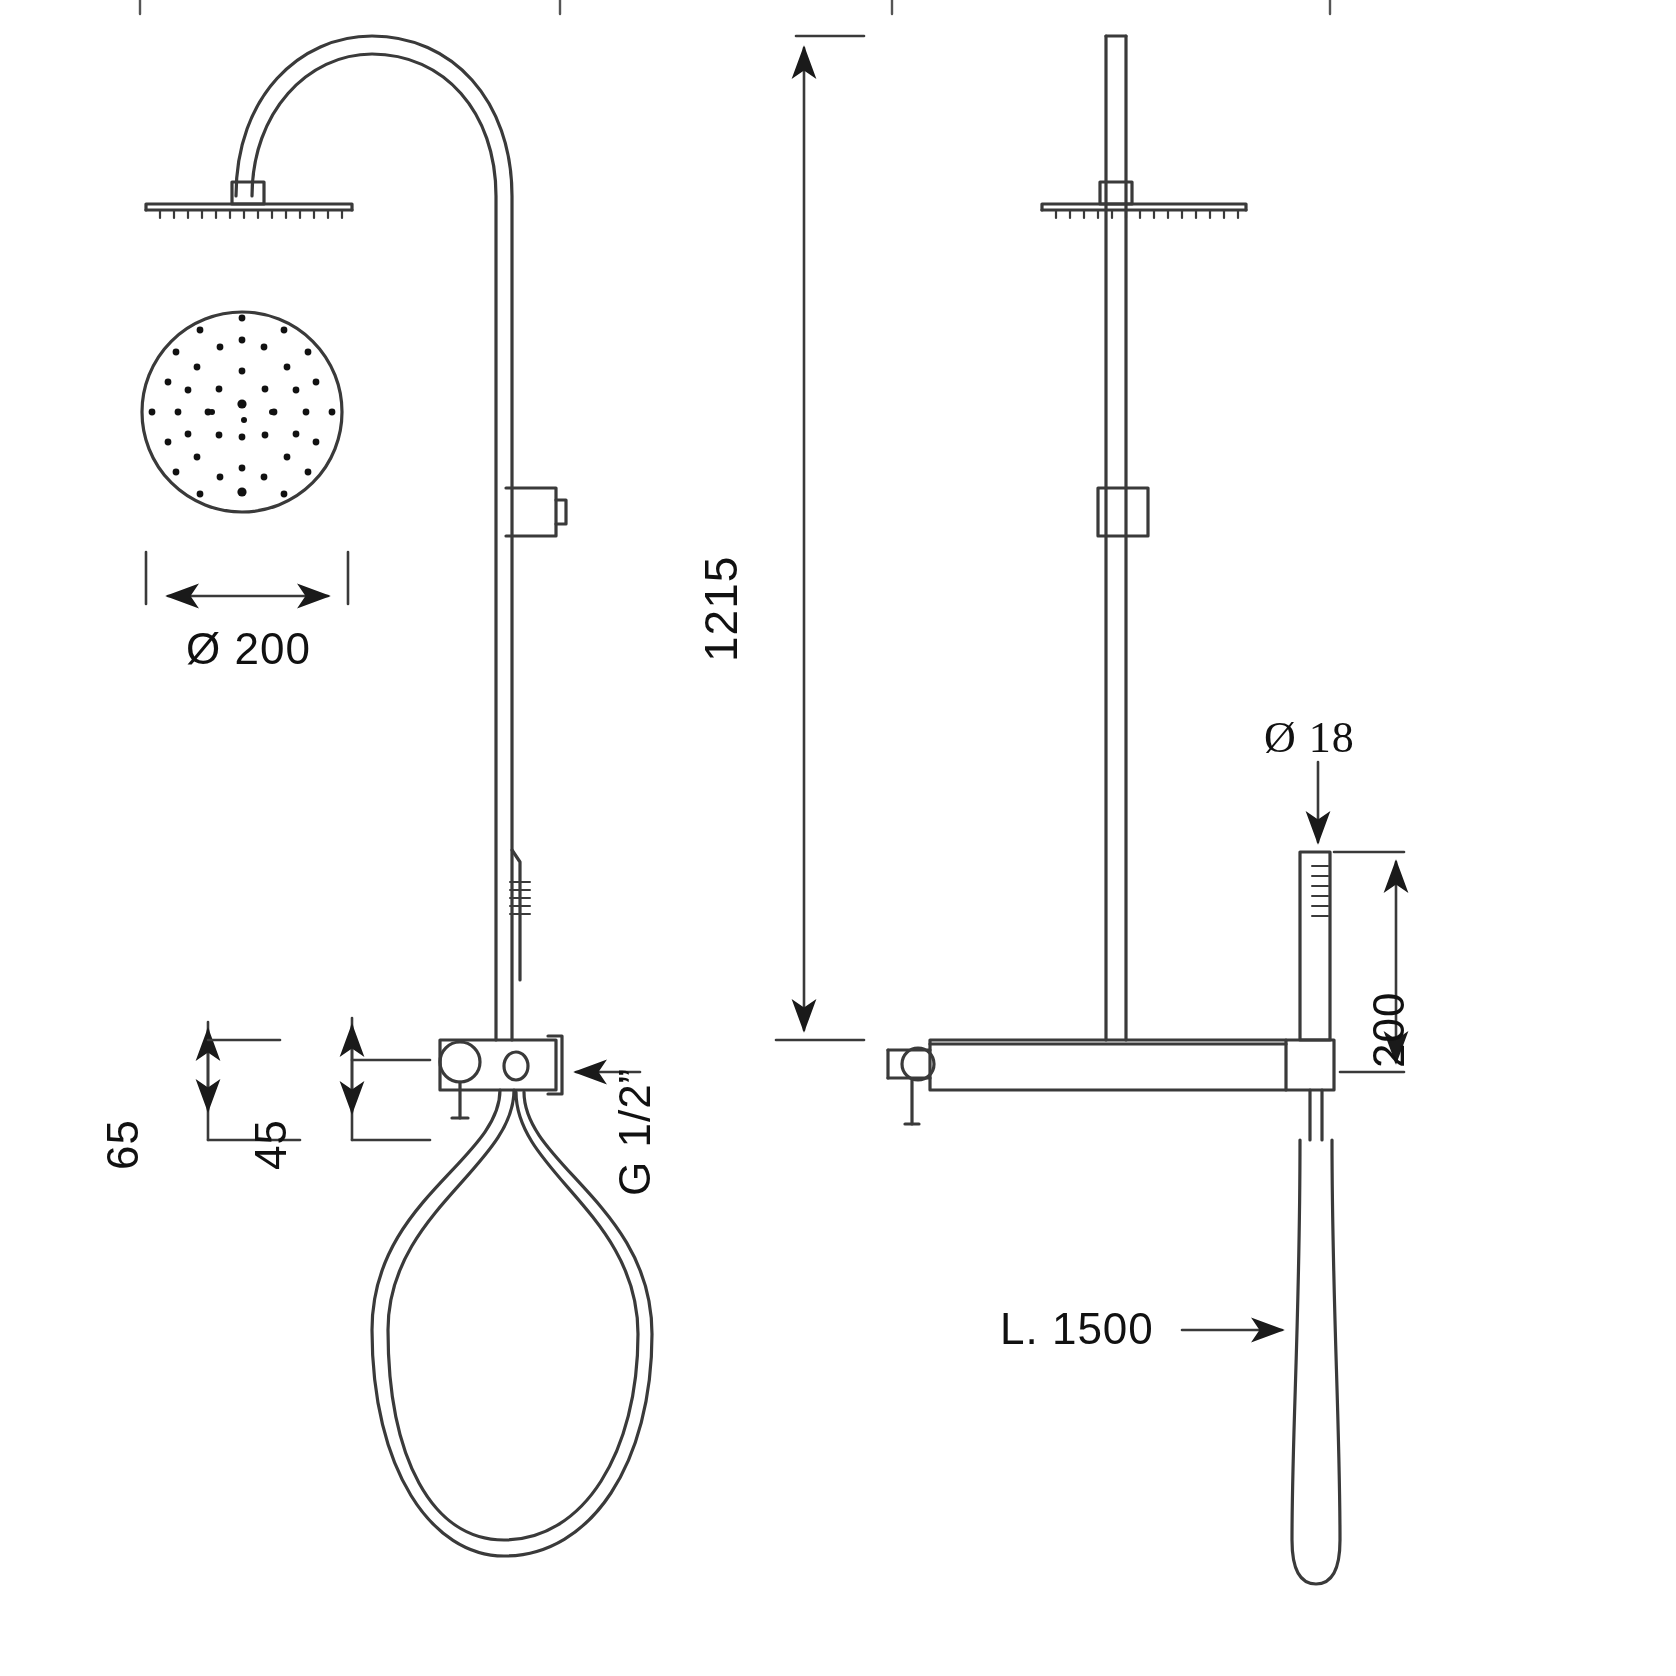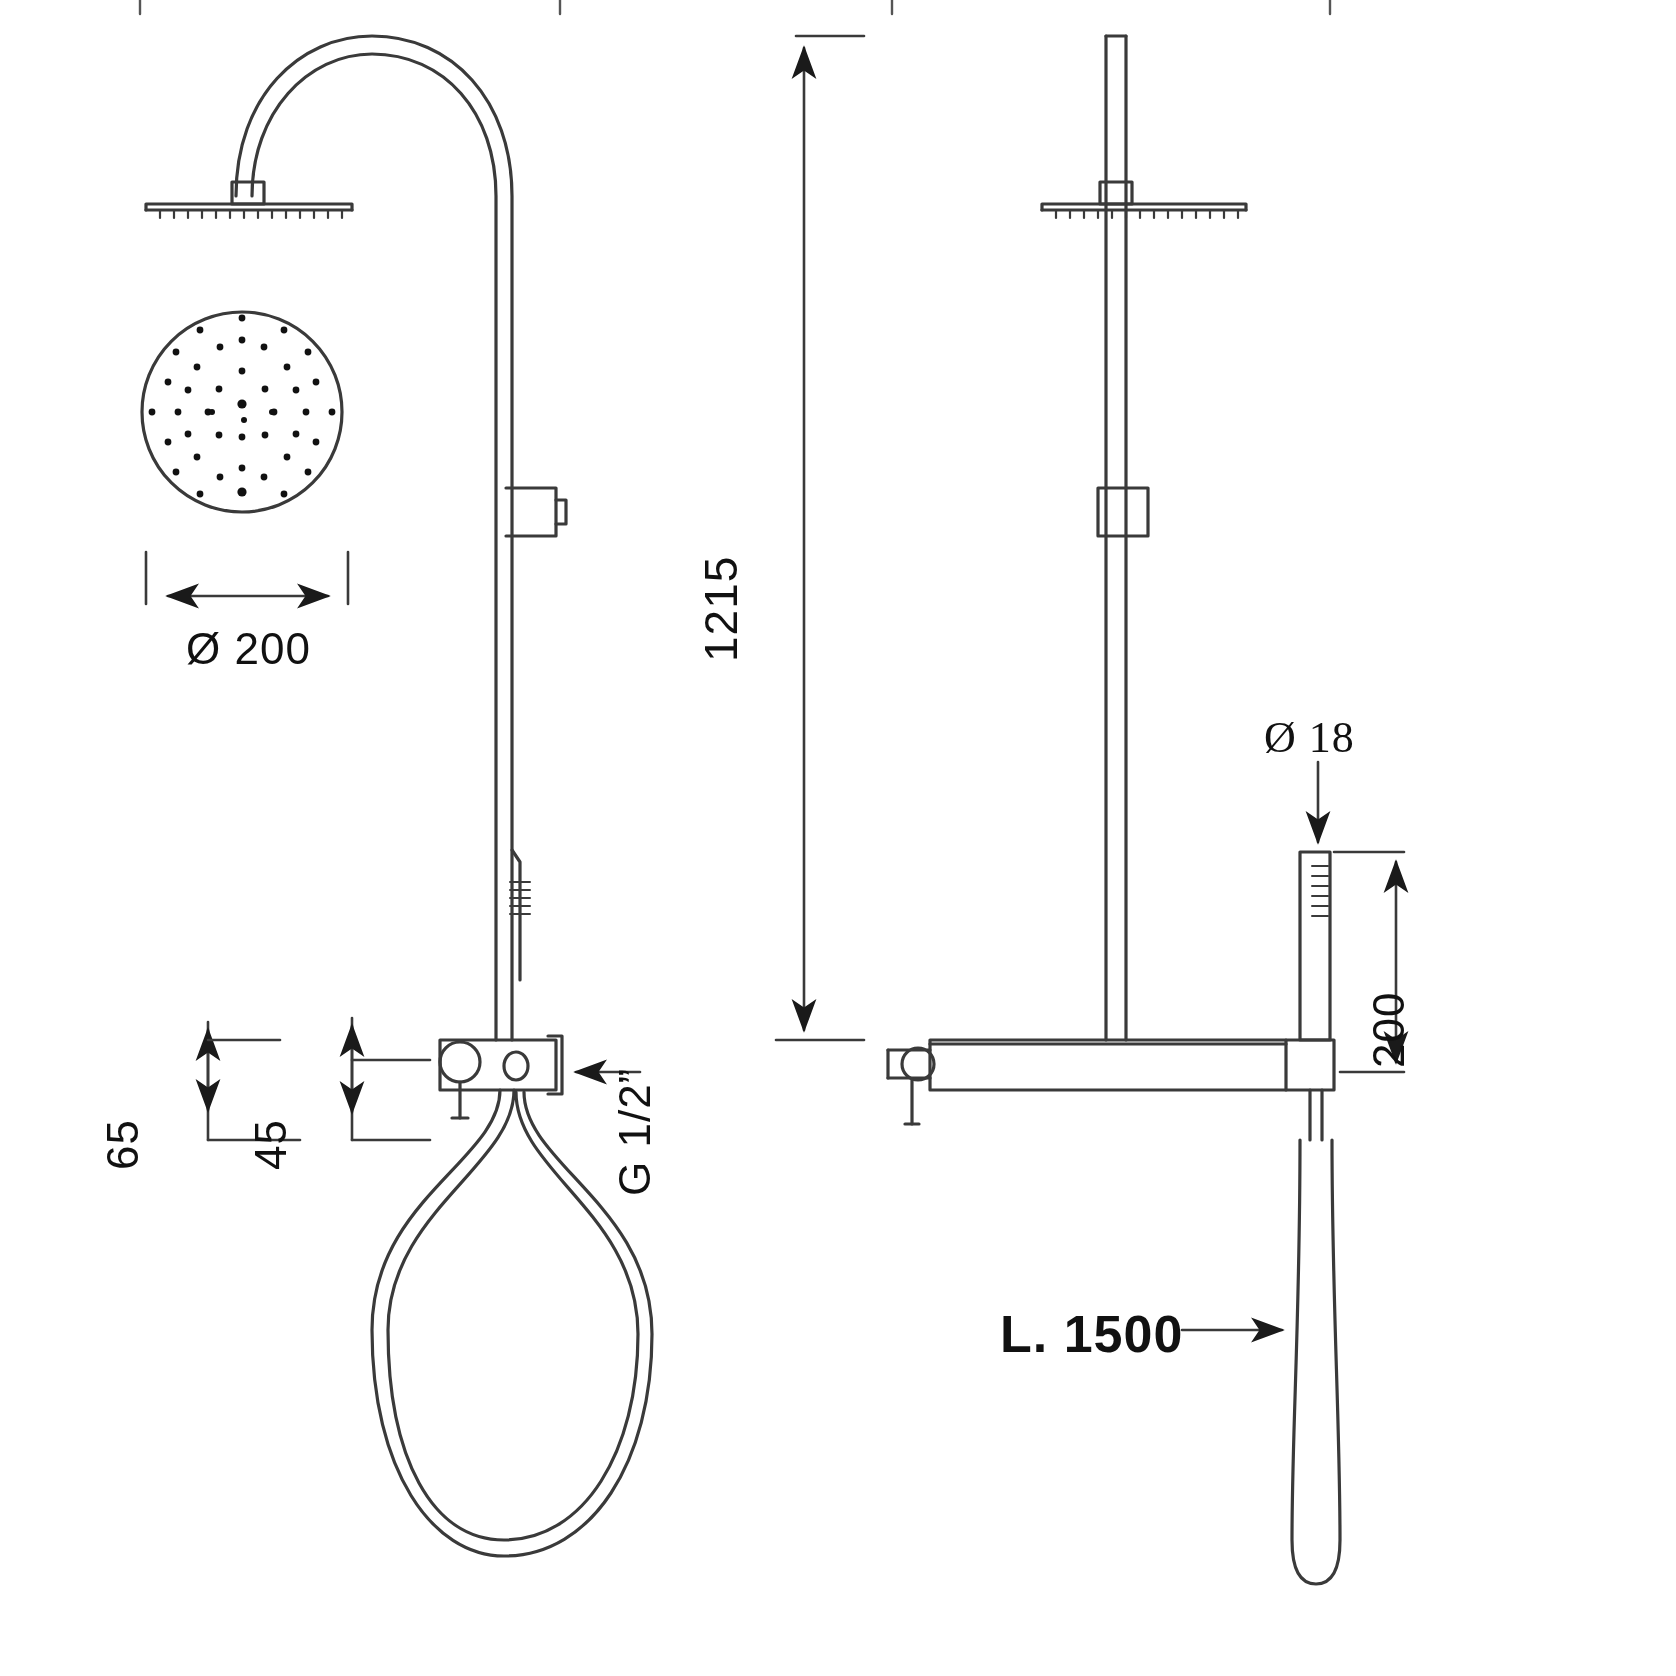--- a/index.html
+++ b/index.html
@@ -287,15 +287,15 @@
   <div class="dim-label rot90" style="left:148px;top:1120px;font-size:44px;">65</div>
 
   <div class="dim-label rot90" style="left:296px;top:1120px;font-size:44px;">45</div>
 
   <div class="dim-label rot90" style="left:660px;top:1146px;font-size:44px;">G 1/2”</div>
 
   <div class="dim-label" style="left:1264px;top:712px;font-size:44px;font-family:Liberation Serif, serif;">Ø 18</div>
 
   <div class="dim-label rot90" style="left:1414px;top:1018px;font-size:44px;">200</div>
 
-  <div class="dim-label" style="left:1000px;top:1304px;font-size:52px;font-weight:bold;">L. 1500</div>
+  <div class="dim-label" style="left:1000px;top:1304px;font-size:44px;">L. 1500</div>
 
 </div>
 
 </body></html>

